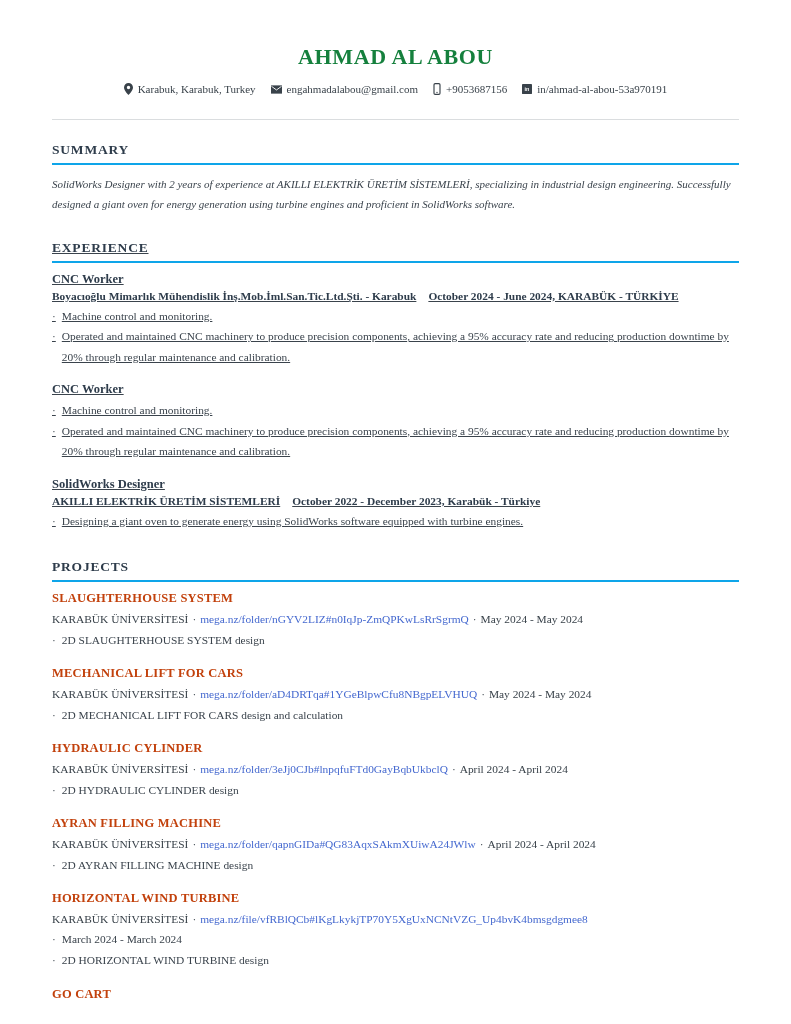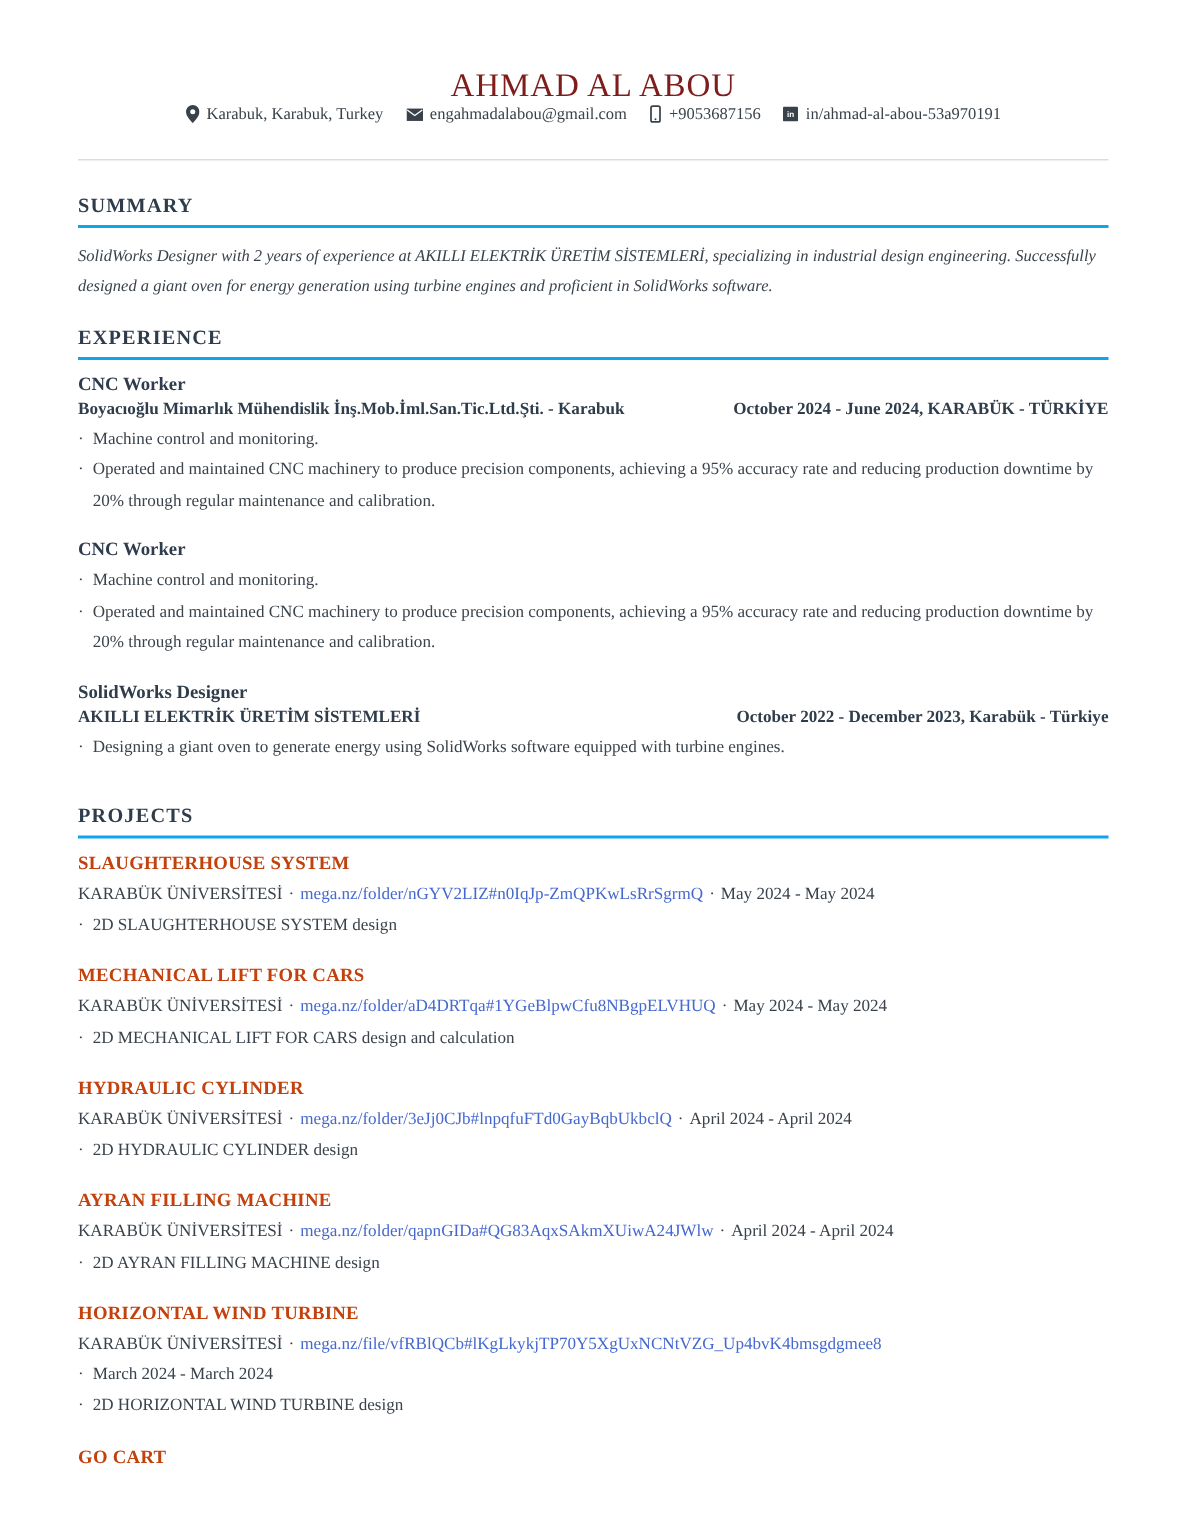--- a/index.html
+++ b/index.html
@@ -14,25 +14,26 @@
   .page {
     width: 791px;
     min-height: 1024px;
     padding: 44px 52px 20px 52px;
     background: #ffffff;
   }
   
   .name {
     text-align: center;
     font-size: 22px;
-    font-weight: normal;
+    font-weight: bold;
     letter-spacing: 0.6px;
-    color: #7f1d1d;
+    color: #15803d;
   }
   .contact-row {
+    margin-top: 13px;
     display: flex;
     justify-content: center;
     align-items: center;
     gap: 15px;
     font-size: 11px;
     color: #39424a;
     text-align: right;
   }
   .contact-item { display: flex; align-items: center; gap: 5px; white-space: nowrap; }
   .contact-item .ico { display: inline-flex; align-items: center; }
@@ -62,21 +63,21 @@
   
   .job { margin-bottom: 15px; }
   .job-title {
     font-size: 12.5px;
     font-weight: bold;
     color: #2e3c4b;
     margin-bottom: 3px;
   }
   .job-subtitle {
     display: flex;
-    justify-content: space-between;
+    justify-content: flex-start;
     align-items: baseline;
     gap: 12px;
     font-size: 11.4px;
     font-weight: bold;
     color: #2e3c4b;
     margin-bottom: 4px;
   }
   .job-dates { white-space: nowrap; }
   .bullet-line {
     display: flex;
@@ -153,21 +154,21 @@
       </span>
     </div>
     <hr class="header-rule">
   </div>
 
   <div class="section">
     <div class="section-heading">SUMMARY</div>
     <p class="summary-text">SolidWorks Designer with 2 years of experience at AKILLI ELEKTRİK ÜRETİM SİSTEMLERİ, specializing in industrial design engineering. Successfully designed a giant oven for energy generation using turbine engines and proficient in SolidWorks software.</p>
   </div>
 
-  <div class="section" style="margin-top:15px;">
+  <div class="section" style="margin-top:25px;text-decoration:underline;">
     <div class="section-heading">EXPERIENCE</div>
 
     <div class="job">
       <div class="job-title">CNC Worker</div>
       <div class="job-subtitle">
         <span>Boyacıoğlu Mimarlık Mühendislik İnş.Mob.İml.San.Tic.Ltd.Şti. - Karabuk</span>
         <span class="job-dates">October 2024 - June 2024, KARABÜK - TÜRKİYE</span>
       </div>
       <div class="bullet-line">
         <span class="marker">·</span>

